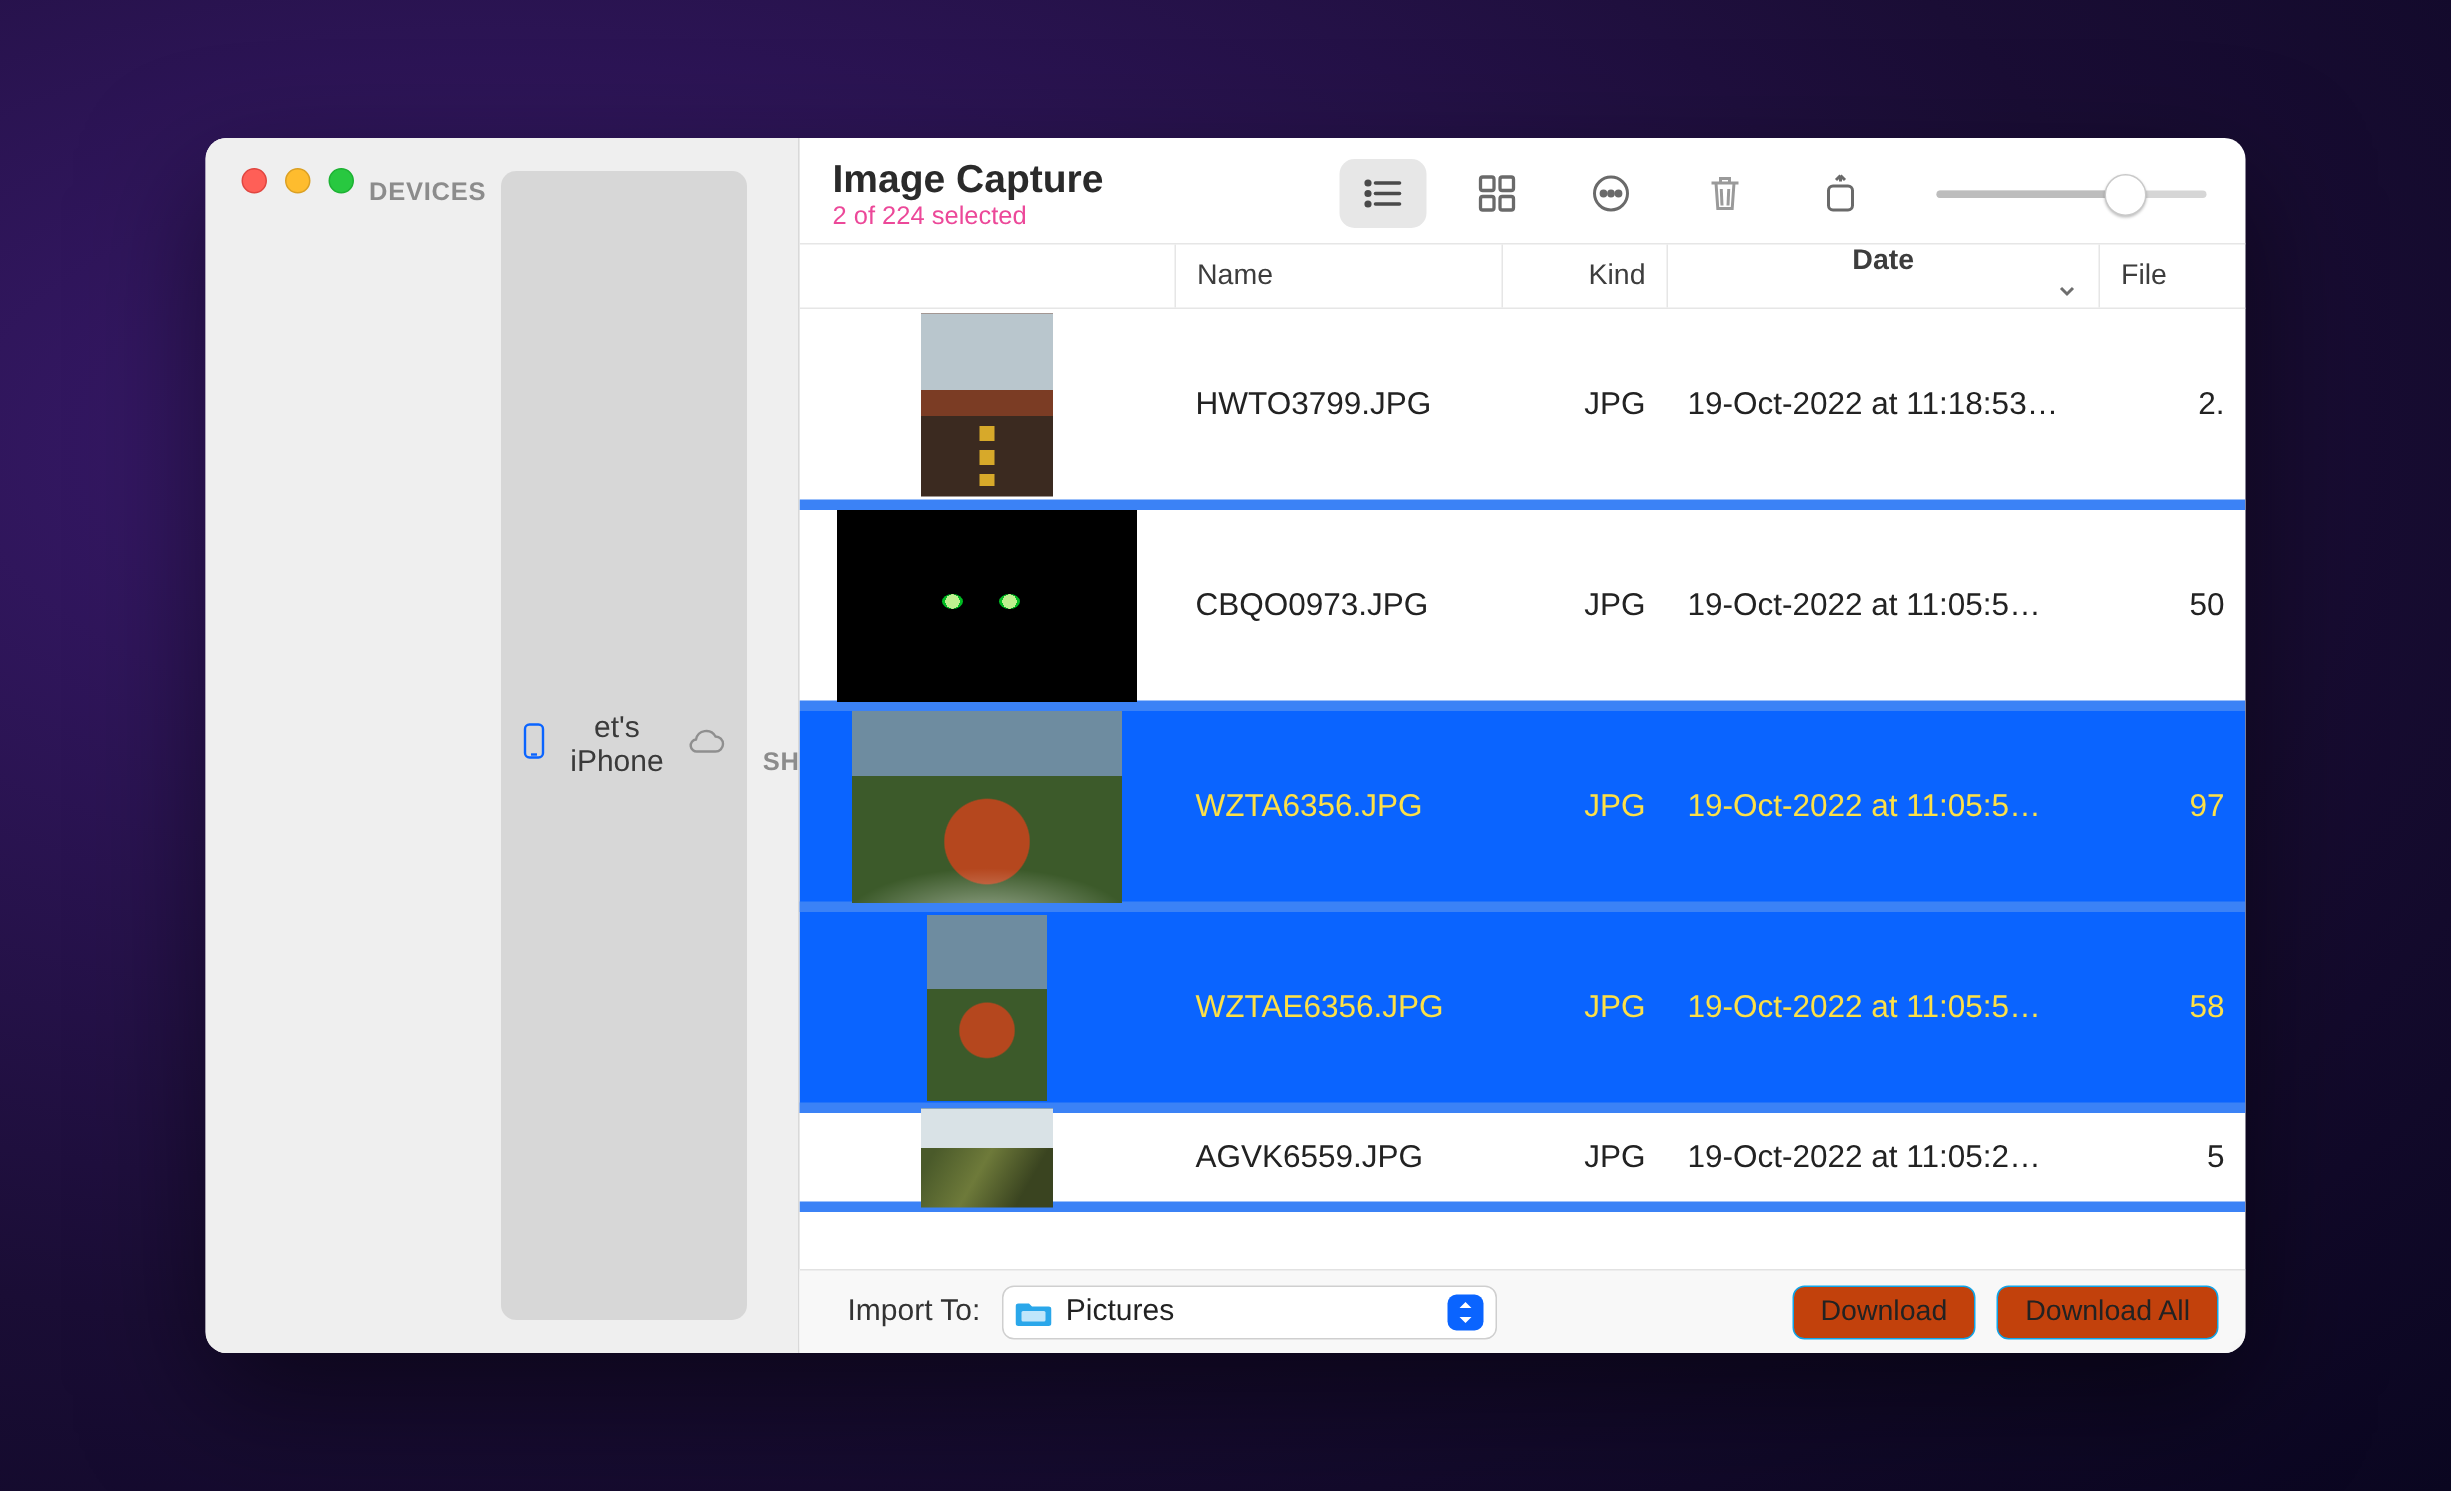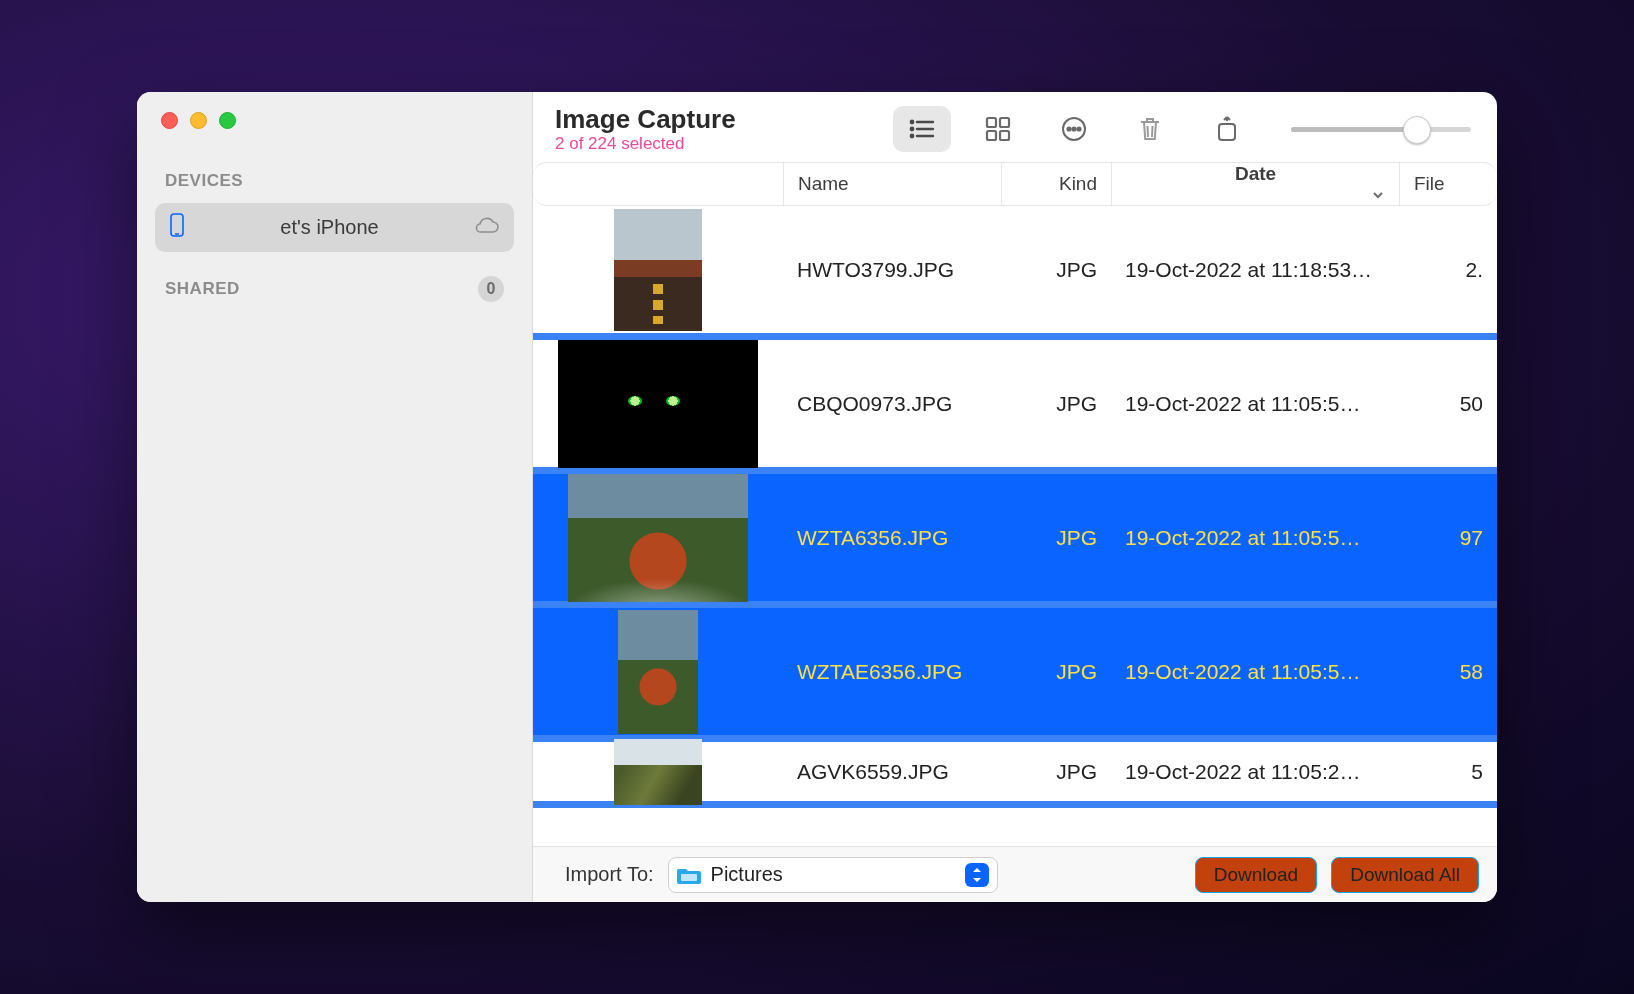--- a/index.html
+++ b/index.html
@@ -16,21 +16,21 @@
     display: flex;
     overflow: hidden;
     position: relative;
   }
   
   .sidebar {
     width: 396px;
     background: #efefef;
     border-right: 1px solid #d9d9d9;
     padding: 20px 18px 20px 18px;
-    display: flex; flex-direction: column;
+    display: flex; flex-direction: row;
   }
   .traffic { display:flex; gap:12px; margin-bottom: 36px; margin-left: 6px; }
   .traffic span { width: 17px; height: 17px; border-radius: 50%; display:block; }
   .tl-red { background:#ff5f57; border:1px solid #e04640; }
   .tl-yellow { background:#febc2e; border:1px solid #dba023; }
   .tl-green { background:#28c840; border:1px solid #1db233; }
   .sb-heading {
     font-size: 17px; font-weight: 600; color:#8c8c8c; letter-spacing: .5px;
     margin: 6px 10px 10px 10px;
   }
@@ -64,21 +64,21 @@
     color:#5a5a5a;
   }
   .tb-btn.active { background:#e7e7e7; }
   .tb-btn svg { width:30px; height:30px; }
   .zoom { width: 180px; height:28px; position:relative; margin-left:18px; margin-right:4px; }
   .zoom-track { position:absolute; top:12px; left:0; right:0; height:5px; border-radius:3px; background:#d6d6d6; }
   .zoom-fill  { position:absolute; top:12px; left:0; width:120px; height:5px; border-radius:3px; background:#bdbdbd; }
   .zoom-knob  { position:absolute; top:1px; left:112px; width:28px; height:28px; border-radius:50%; background:#fff; border:1px solid #c9c9c9; box-shadow:0 1px 2px rgba(0,0,0,.25); }
 
   
-  .thead { display:flex; align-items:center; border-top:1px solid #e6e6e6; border-bottom:1px solid #e6e6e6; height:44px; color:#3d3d3d; font-size:19px;border-radius:14px; }
+  .thead { display:flex; align-items:center; border-top:1px solid #e6e6e6; border-bottom:1px solid #e6e6e6; height:44px; color:#3d3d3d; font-size:19px; }
   .col { padding: 0 14px; display:flex; align-items:center; height:100%; border-left:1px solid #e6e6e6; }
   .col:first-child { border-left:none; }
   .col-thumb { width: 250px; border-left:none; }
   .col-name  { width: 218px; }
   .col-kind  { width: 110px; justify-content:flex-end; }
   .col-date  { width: 288px; font-weight:600;flex-direction:column; }
   .col-date .chev { margin-left:auto; }
   .col-size  { flex:1; min-width: 40px; }
   .chev svg { width:14px; height:14px; color:#6e6e6e; }
 

